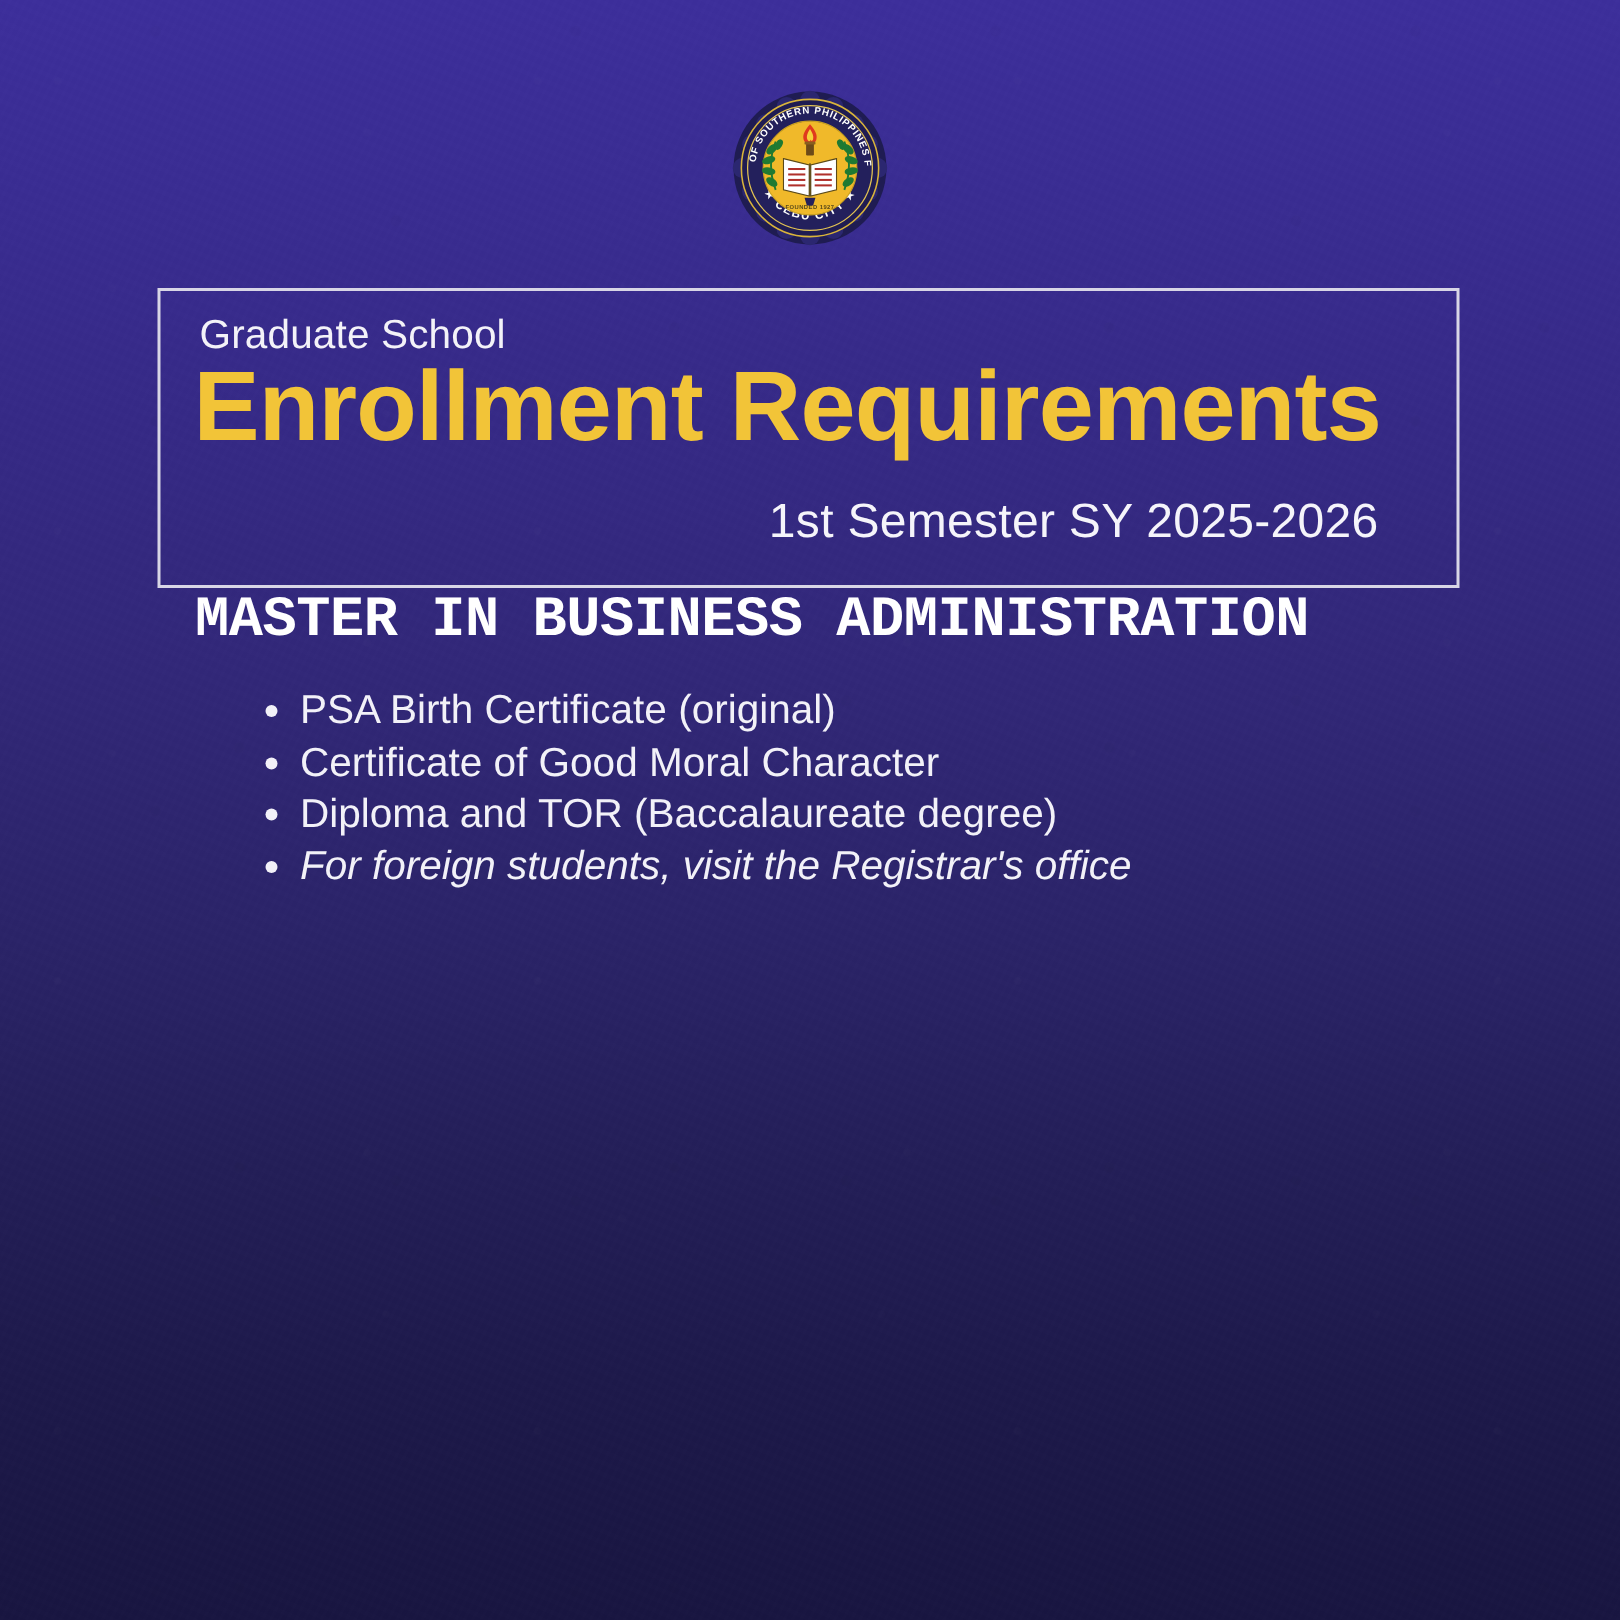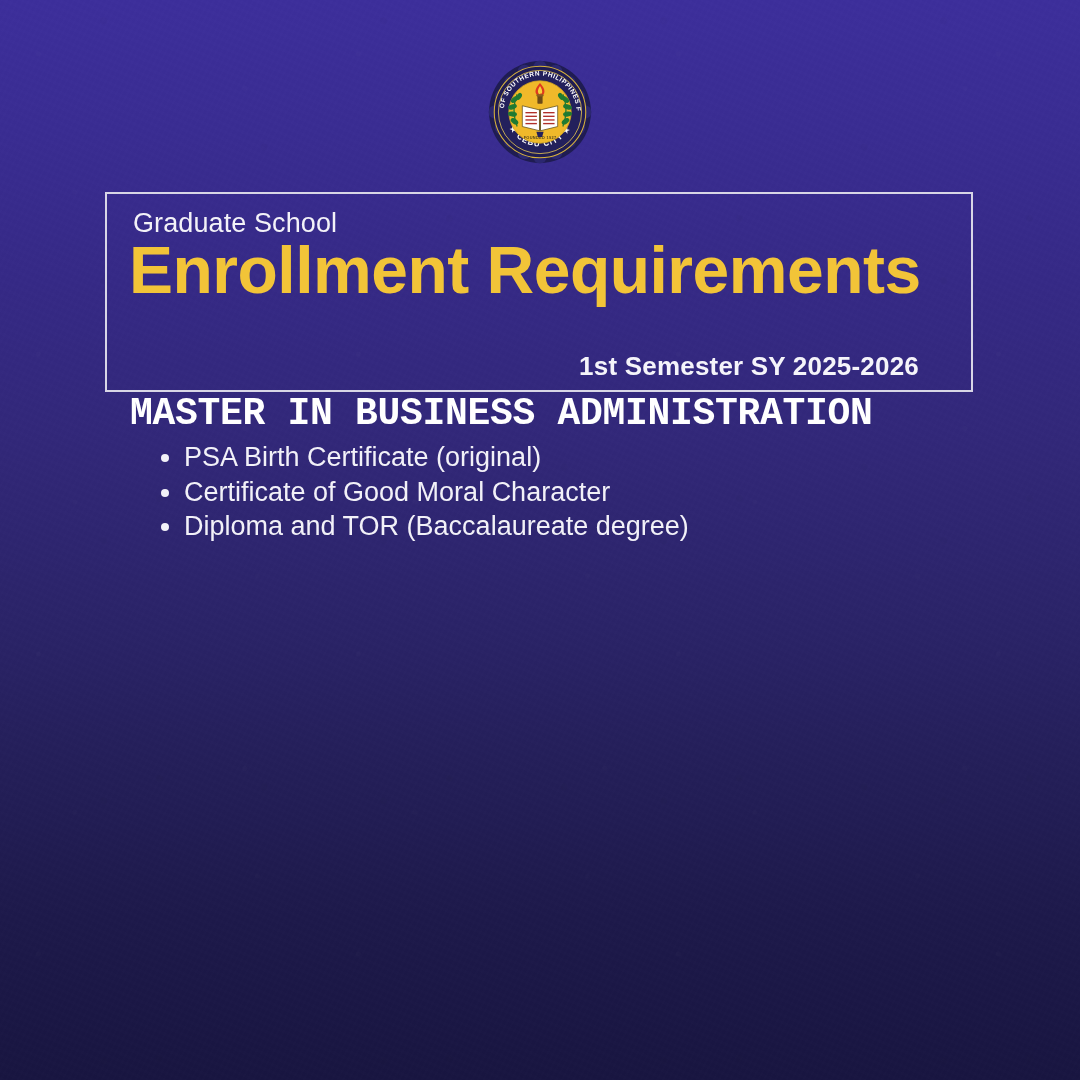--- a/index.html
+++ b/index.html
@@ -86,23 +86,23 @@
     font-size: 66px;
     font-weight: 700;
     color: #f2c438;
     letter-spacing: -0.5px;
     white-space: nowrap;
     line-height: 1.05;
   }
   #semester {
     position: absolute;
     right: 52px;
-    bottom: 8px;
-    font-size: 26px;
-    font-weight: 700;
+    bottom: 24px;
+    font-size: 32px;
+    font-weight: 400;
     color: #f5f4fa;
     white-space: nowrap;
     letter-spacing: .2px;
   }
 
   
   #program-title {
     position: absolute;
     left: 130px;
     top: 392px;
@@ -114,21 +114,21 @@
     font-family: Liberation Mono, monospace;
   }
 
   
   #req-list {
     position: absolute;
     left: 152px;
     top: 440px;
     width: 830px;
     list-style: none;
-    margin: 0;
+    margin: 16px;
     padding: 0;
   }
   #req-list > li {
     position: relative;
     padding-left: 32px;
     font-size: 27px;
     line-height: 34.5px;
     color: #f2f1f8;
     margin-bottom: 0px;
   }
@@ -280,15 +280,19 @@
         <span class="txt">PSA Birth Certificate (original)</span>
       </li>
       <li>
         <span class="bullet"></span>
         <span class="txt">Certificate of Good Moral Character</span>
       </li>
       <li>
         <span class="bullet"></span>
         <span class="txt">Diploma and TOR (Baccalaureate degree)</span>
       </li>
+      <li class="italic">
+        <span class="bullet"></span>
+        <span class="txt">For foreign students, visit the Registrar's office</span>
+      </li>
     </ul>
 
 </div>
 
 </body></html>

